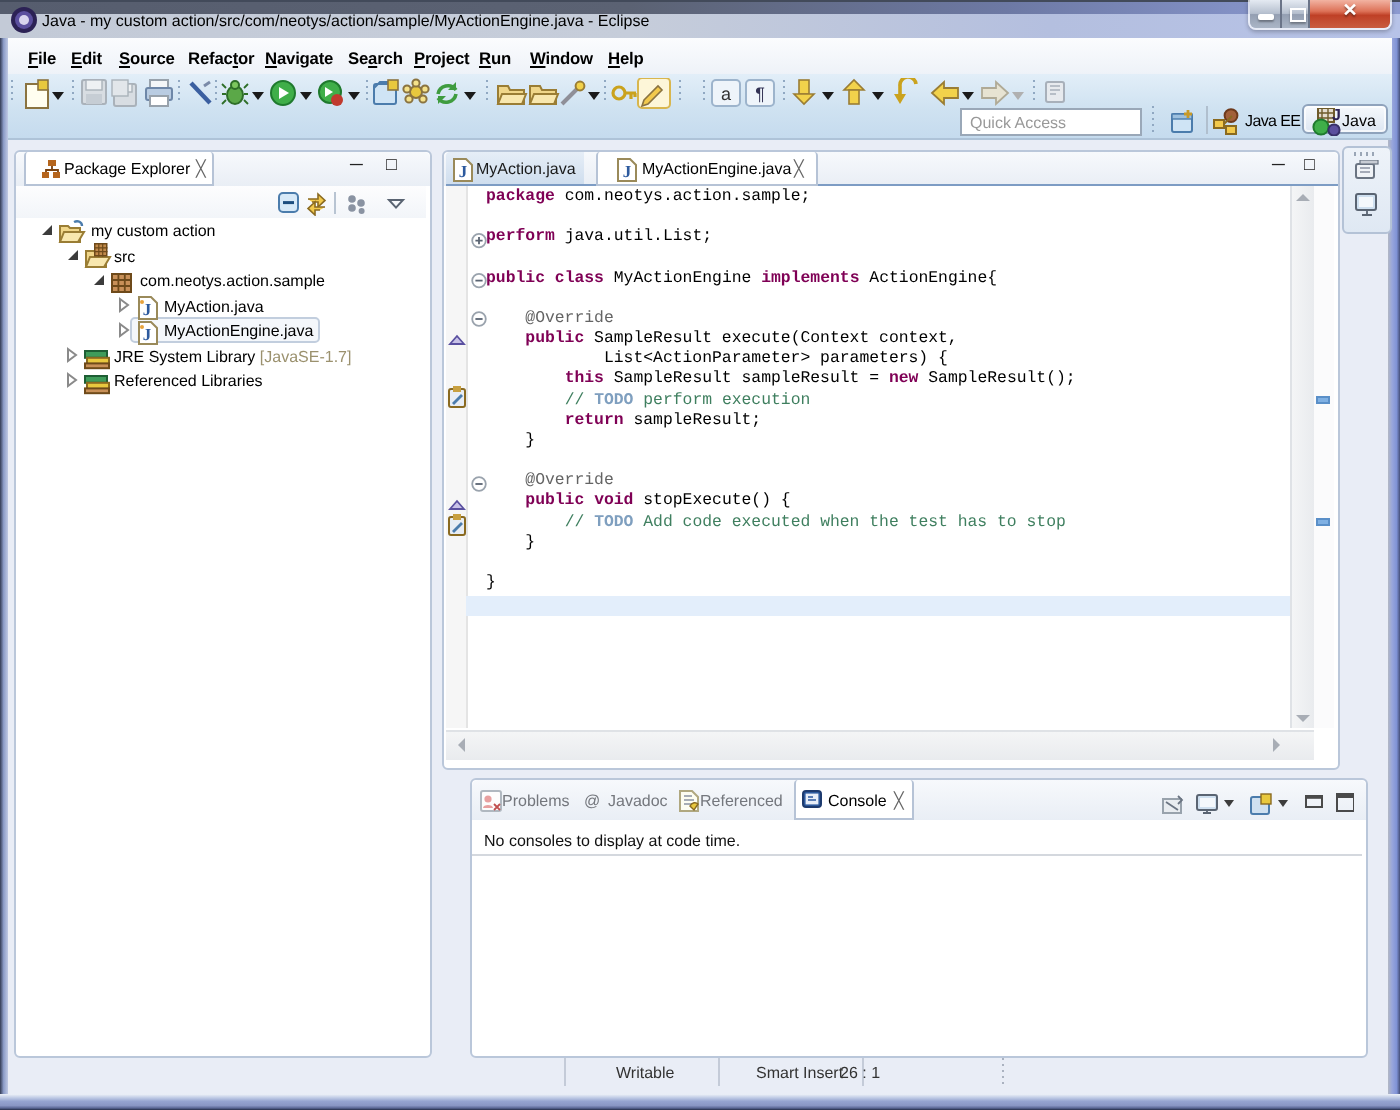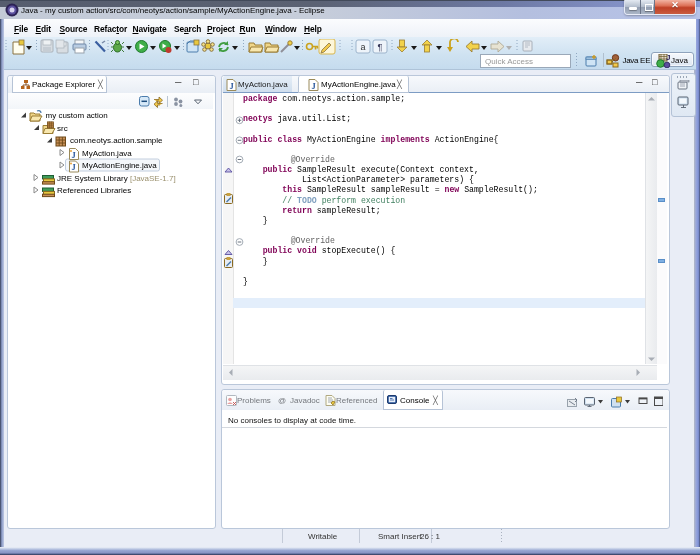--- a/index.html
+++ b/index.html
@@ -50,21 +50,21 @@
 .itab .ptablabel{color:#1a1a1a;}
 .gray{color:#74777d;}
 .minmax{position:absolute;top:4px;font-size:9px;color:#333;}
 
 .trow{position:absolute;left:0;height:12px;font-size:8px;color:#000;white-space:nowrap;}
 
 #code{left:243px;top:94px;margin:0;font-family:"Liberation Mono",monospace;font-size:8.2px;line-height:10.15px;white-space:pre;color:#000;}
 #code .k{color:#7f0055;font-weight:bold;}
 #code .c{color:#3f7f5f;}
 #code .t{color:#7f9fbf;font-weight:bold;}
-#code .a{color:#646464;margin-left:28px;}
+#code .a{color:#646464;}
 </style>
 </head>
 <body>
 <div id="frame-top" class="abs"></div>
 <div id="tb-hi" class="abs"></div>
 <div id="tb-lo" class="abs"></div>
 <div id="frame-left" class="abs"></div>
 <div id="frame-right" class="abs"></div>
 <div id="frame-bottom" class="abs"></div>
 
@@ -453,39 +453,40 @@
       </g>
     <g transform="translate(1,164)">
         <rect x="0.5" y="1.5" width="8" height="9" rx="1" fill="#e8edf4" stroke="#8a6a20"></rect>
         <rect x="2.5" y="0" width="4" height="3" fill="#c8a040"></rect>
         <path d="M2 8.5L6.5 4l1 1L3 9.5z" fill="#4b7cac"></path>
       </g>
   </svg>
 </div>
 <pre id="code" class="abs"><span class="k">package</span> com.neotys.action.sample;
 
-<span class="k">neotys</span> java.util.List;
+<span class="k">perform</span> java.util.List;
 
 <span class="k">public</span> <span class="k">class</span> MyActionEngine <span class="k">implements</span> ActionEngine{
 
     <span class="a">@Override</span>
     <span class="k">public</span> SampleResult execute(Context context,
             List&lt;ActionParameter&gt; parameters) {
         <span class="k">this</span> SampleResult sampleResult = <span class="k">new</span> SampleResult();
         <span class="c">// <span class="t">TODO</span> perform execution</span>
         <span class="k">return</span> sampleResult;
     }
 
     <span class="a">@Override</span>
     <span class="k">public</span> <span class="k">void</span> stopExecute() {
+        <span class="c">// <span class="t">TODO</span> Add code executed when the test has to stop</span>
     }
 
 }</pre>
 
-<div id="con-panel" class="panel" style="left:221px;top:389px;width:447px;height:138px;text-align:right;">
+<div id="con-panel" class="panel" style="left:235px;top:389px;width:447px;height:138px;text-align:right;">
   <div class="ptabrow" style="height:20px;"></div>
 
   <svg class="abs" style="left:4px;top:5px" width="11" height="11">
       <rect x="0.5" y="0.5" width="10" height="10" rx="1" fill="#fdfdfd" stroke="#b0b8c0"></rect>
       <circle cx="4" cy="4.5" r="1.8" fill="#e8a0a0"></circle>
       <path d="M1.5 9c0-2 5-2 5 0z" fill="#e8a0a0"></path>
       <path d="M7 7l3 3M10 7l-3 3" stroke="#c05050" stroke-width="0.9"></path>
     </svg>
   <span class="ptablabel gray" style="left:15px;top:6px">Problems</span>
   <span class="abs gray" style="left:56px;top:6px;font-size:8px">@</span>

